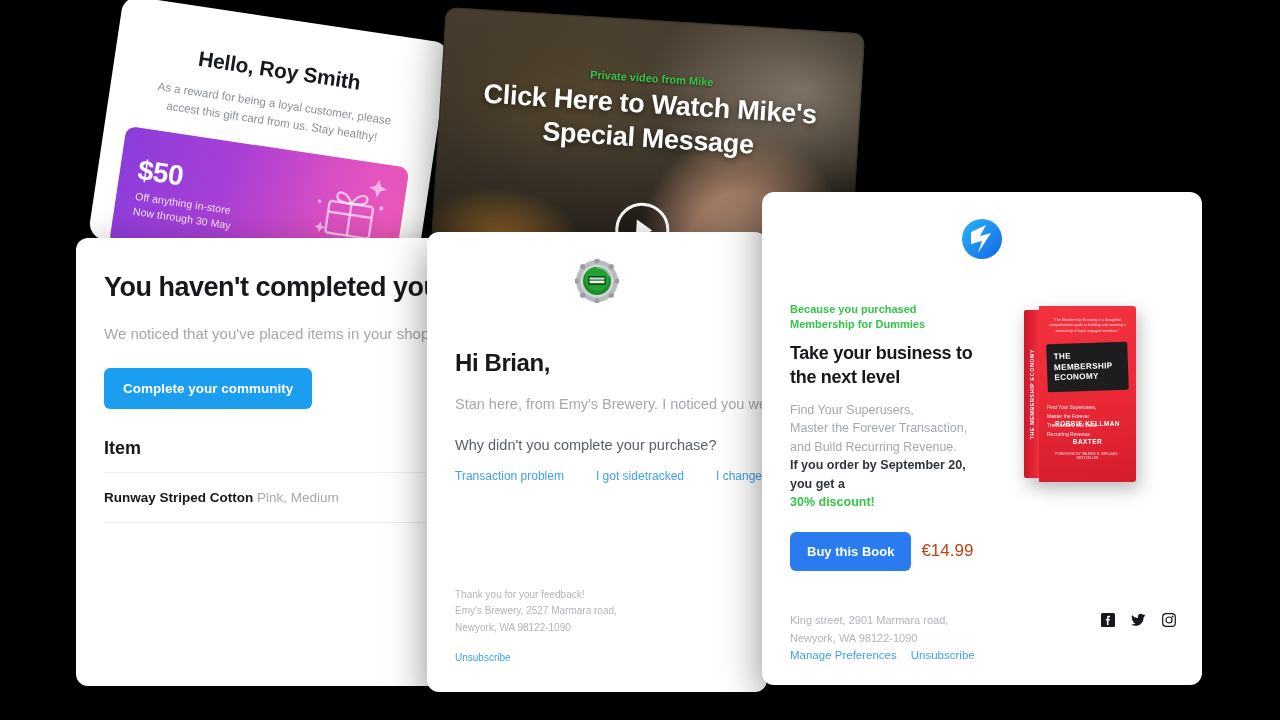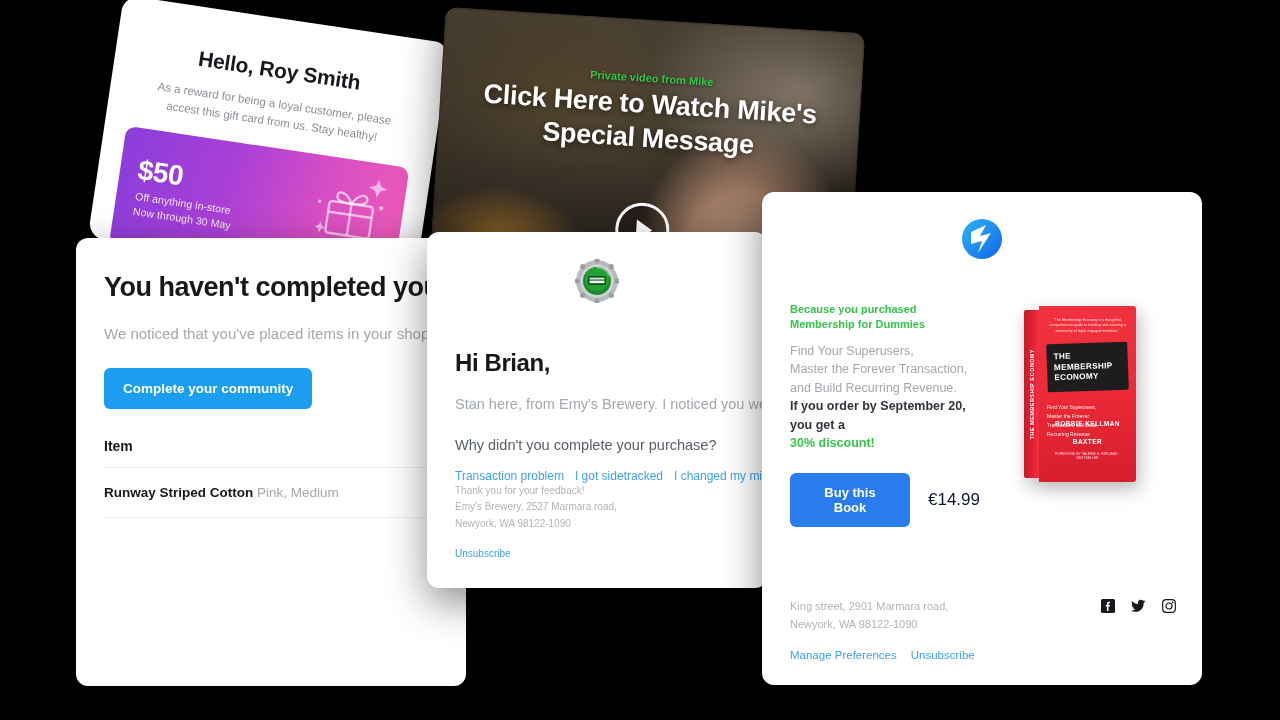--- a/index.html
+++ b/index.html
@@ -120,47 +120,47 @@
     margin-bottom: 22px; white-space: nowrap;
   }
   .btn-cart {
     display: inline-block; background: #1b9df0; color: #fff;
     font-size: 13.5px; font-weight: 600;
     padding: 13px 19px; border-radius: 6px; border: none; cursor: pointer;
     font-family: "Liberation Sans", sans-serif;
   }
   .cc-table { margin-top: 29px; }
   .cc-th {
-    font-size: 14px; font-weight: 700; color: #16181b;
+    font-size: 18px; font-weight: 700; color: #16181b;
     padding-bottom: 13px; border-bottom: 1px solid #eceef0;
   }
   .cc-row {
     padding: 17px 0; border-bottom: 1px solid #eceef0;
     font-size: 13.5px; white-space: nowrap;
   }
   .cc-row .nm { font-weight: 700; color: #16181b; }
   .cc-row .vr { color: #a3a8ad; }
 
   
   #brewery-card {
-    left: 427px; top: 232px; width: 340px; height: 356px;
+    left: 427px; top: 232px; width: 340px; height: 460px;
     z-index: 4; border-radius: 12px;
   }
   .bw-pad { padding: 27px 28px 0 28px; }
   .cap { margin: 0 auto 46px auto; width: 44px; height: 44px; display: block; }
   .bw-hi {
     font-size: 24px; font-weight: 700; color: #16181b;
     letter-spacing: -.4px; margin-bottom: 16px;
   }
   .bw-body {
     font-size: 14.5px; color: #a3a8ad; line-height: 1.63;
     margin-bottom: 20px; white-space: nowrap;
   }
   .bw-q { font-size: 14.5px; color: #5a6067; margin-bottom: 16px; }
-  .bw-opts { display: flex; gap: 11px; }
+  .bw-opts { display: flex; gap: 32px; }
   .bw-opts a {
     font-size: 12px; color: #3fa0e8; text-decoration: none; white-space: nowrap;
   }
   .bw-foot {
     position: absolute; left: 28px; bottom: 26px;
     font-size: 10px; color: #b0b4b9; line-height: 1.62;
   }
   .bw-foot .unsub { display: inline-block; margin-top: 14px; color: #3fa0e8; text-decoration: none; }
 
   
@@ -175,27 +175,27 @@
     font-size: 11px; font-weight: 700; color: #35c44a;
     line-height: 1.4; margin-bottom: 9px;
   }
   .bk-title {
     font-size: 18px; font-weight: 700; color: #16181b;
     line-height: 1.33; letter-spacing: -.3px; margin-bottom: 11px;
   }
   .bk-body { font-size: 12.5px; color: #a3a8ad; line-height: 1.48; }
   .bk-body .bold { color: #2f353b; font-weight: 700; }
   .bk-body .green { color: #35c44a; font-weight: 700; }
-  .bk-cta { display: flex; align-items: center; gap: 18px; margin-top: 20px; }
+  .bk-cta { display: flex; align-items: center; gap: 10px; margin-top: 20px; }
   .btn-book {
     background: #2a7af0; color: #fff; font-size: 13px; font-weight: 700;
     padding: 12px 17px; border-radius: 6px; border: none; cursor: pointer;
     font-family: "Liberation Sans", sans-serif;
   }
-  .bk-price { font-size: 17px; color: #0f172a; }
+  .bk-price { font-size: 17px; color: #c2410c; }
   .bk-right { flex: 1; display: flex; align-items: flex-start; justify-content: center; padding-top: 4px; }
 
   .book3d { position: relative; width: 112px; height: 176px; filter: drop-shadow(3px 7px 9px rgba(0,0,0,.28)); }
   .book-spine {
     position: absolute; left: 0; top: 4px; width: 15px; height: 168px;
     background: linear-gradient(90deg, #c8192b 0%, #e22235 60%, #ef3140 100%);
     border-radius: 2px 0 0 2px;
   }
   .book-spine span {
     position: absolute; left: 50%; top: 50%;
@@ -218,21 +218,21 @@
   .bf-sub { margin-top: 12px; font-size: 5px; color: rgba(255,255,255,.92); line-height: 1.85; }
   .bf-author { position: absolute; left: 8px; right: 8px; bottom: 22px; text-align: center; }
   .bf-author b { font-size: 6.4px; color: #fff; letter-spacing: .5px; }
   .bf-author i { display: block; font-style: normal; margin-top: 4px; font-size: 3.4px; color: rgba(255,255,255,.8); }
 
   .bk-foot {
     position: absolute; left: 28px; right: 26px; bottom: 24px;
     display: flex; justify-content: space-between; align-items: flex-start;
   }
   .bk-addr { font-size: 11px; color: #b0b4b9; line-height: 1.65; }
-  .bk-links { margin-top: 16px; display: flex; gap: 14px; }
+  .bk-links { margin-top: 2px; display: flex; gap: 14px; }
   .bk-links a { font-size: 11.5px; color: #3fa0e8; text-decoration: none; }
   .socials { display: flex; gap: 16px; padding-top: 2px; }
   .socials span { cursor: pointer; }
 </style>
 </head>
 <body>
 
 <div id="stage">
 
   <div class="card" id="gift-card">
@@ -333,20 +333,21 @@
           <stop offset="0%" stop-color="#29b6f6"></stop>
             <stop offset="100%" stop-color="#1565e8"></stop>
         </linearGradient>
       </defs>
       <circle cx="21" cy="21" r="20" fill="url(#lg)"></circle>
       <path d="M10 14 L25 7 L19 18 L30 15 L17 35 L21 23 L10 26 Z" fill="#fff"></path>
     </svg>
     <div class="bk-grid">
       <div class="bk-left">
         <div class="bk-kicker">Because you purchased Membership for Dummies</div>
+        <div class="bk-title">Take your business to the next level</div>
         <div class="bk-body">
           <div>Find Your Superusers,</div>
           <div>Master the Forever Transaction,</div>
           <div>and Build Recurring Revenue.</div>
           <div class="bold">If you order by September 20, you get a</div>
           <div class="green">30% discount!</div>
         </div>
         <div class="bk-cta">
           <button class="btn-book">Buy this Book</button>
           <span class="bk-price">€14.99</span>

